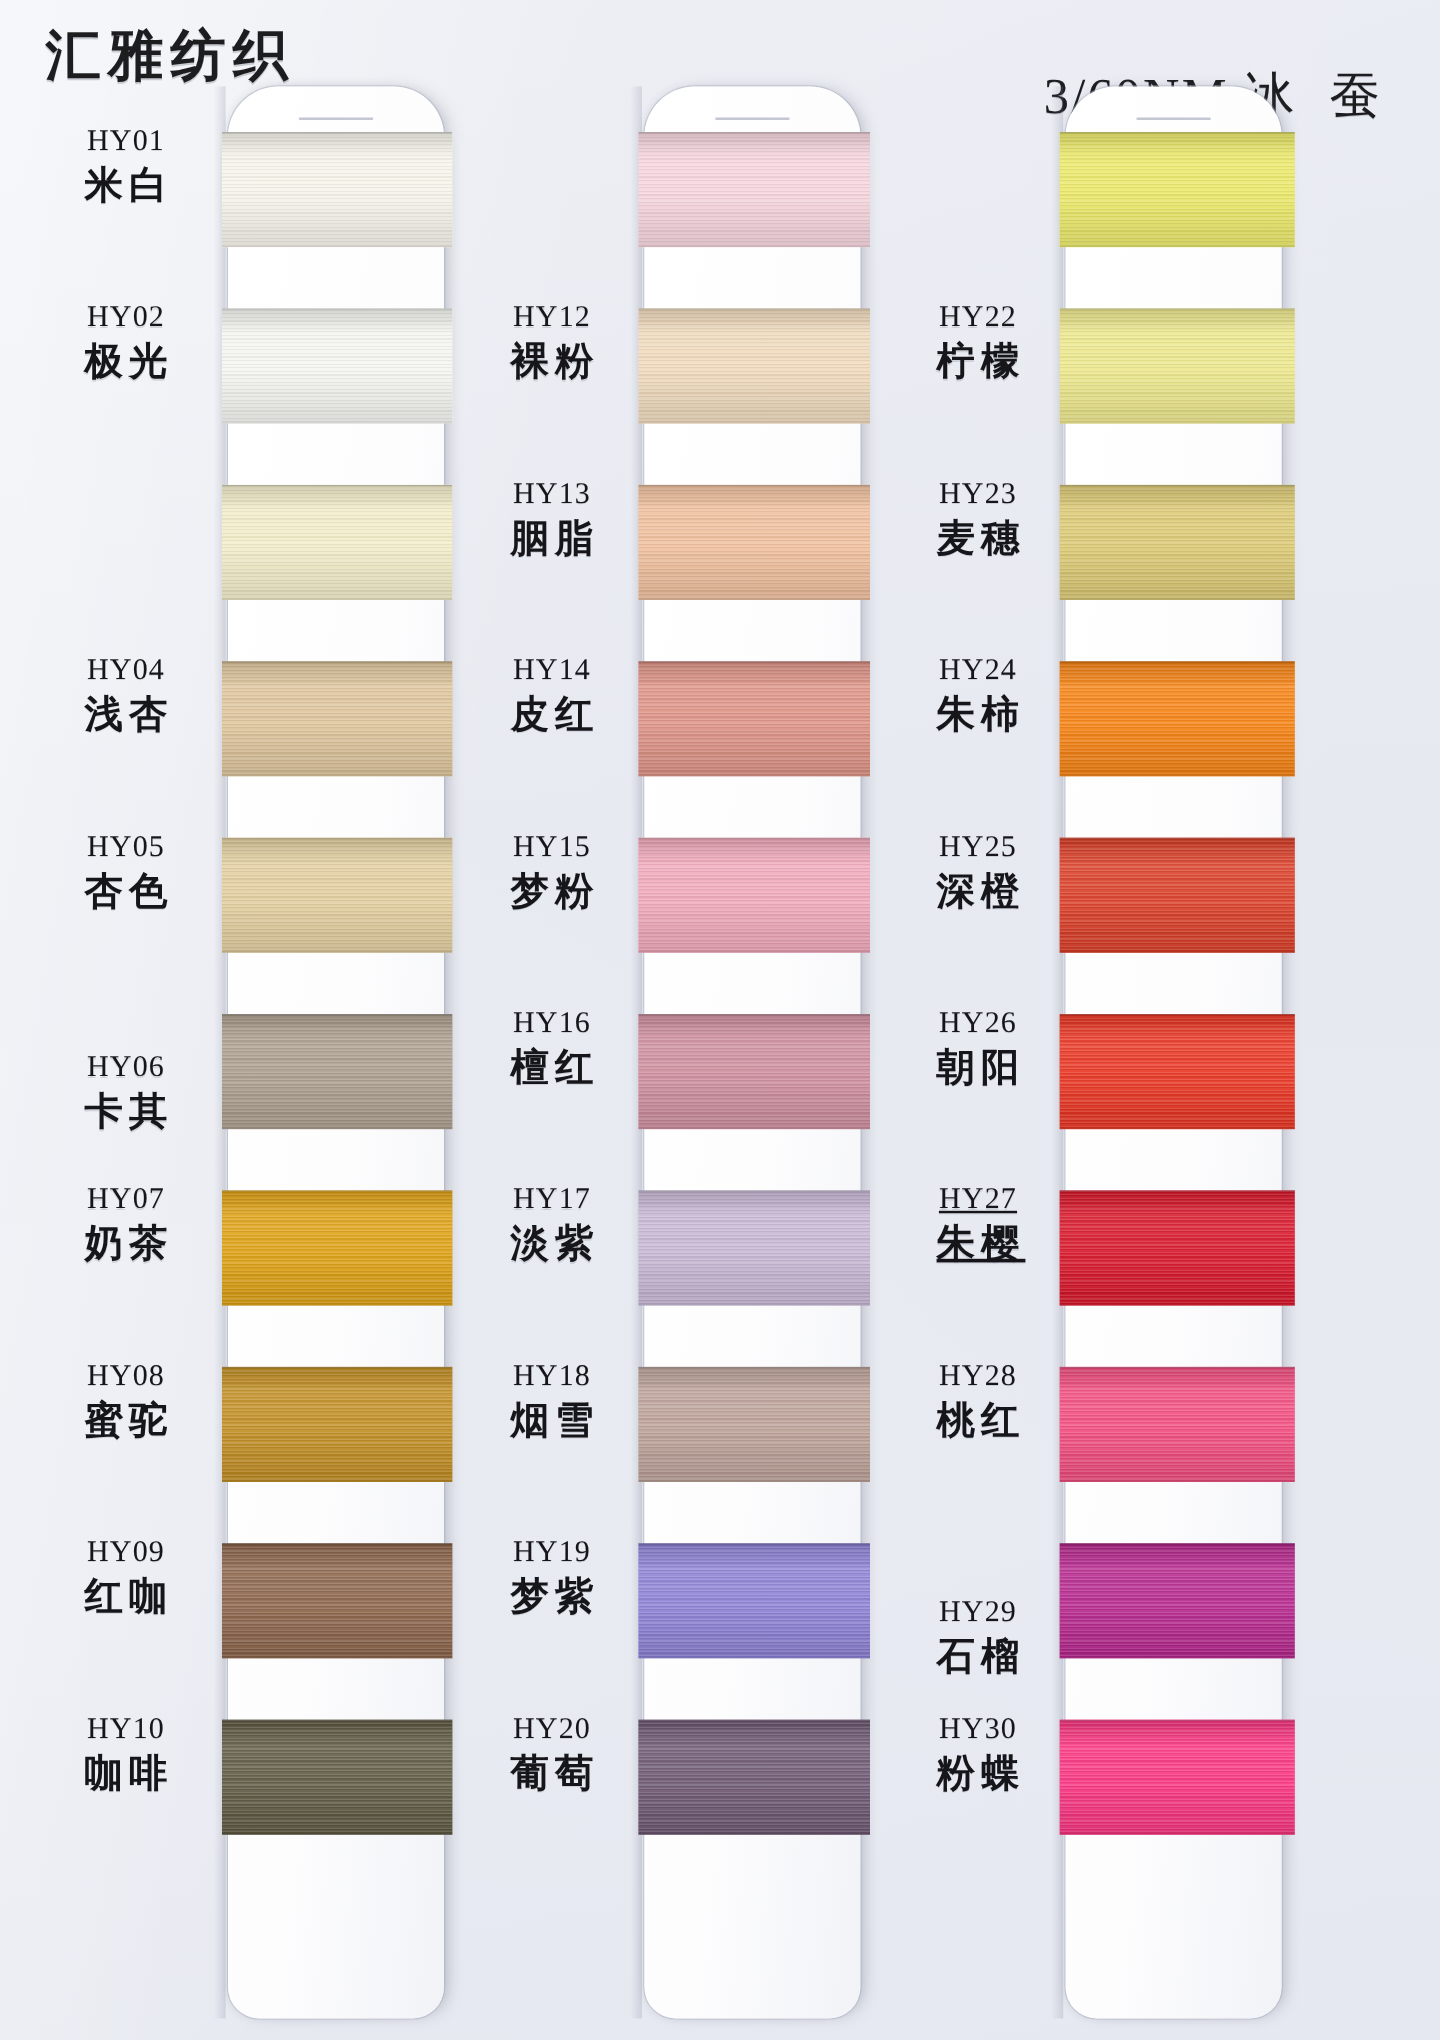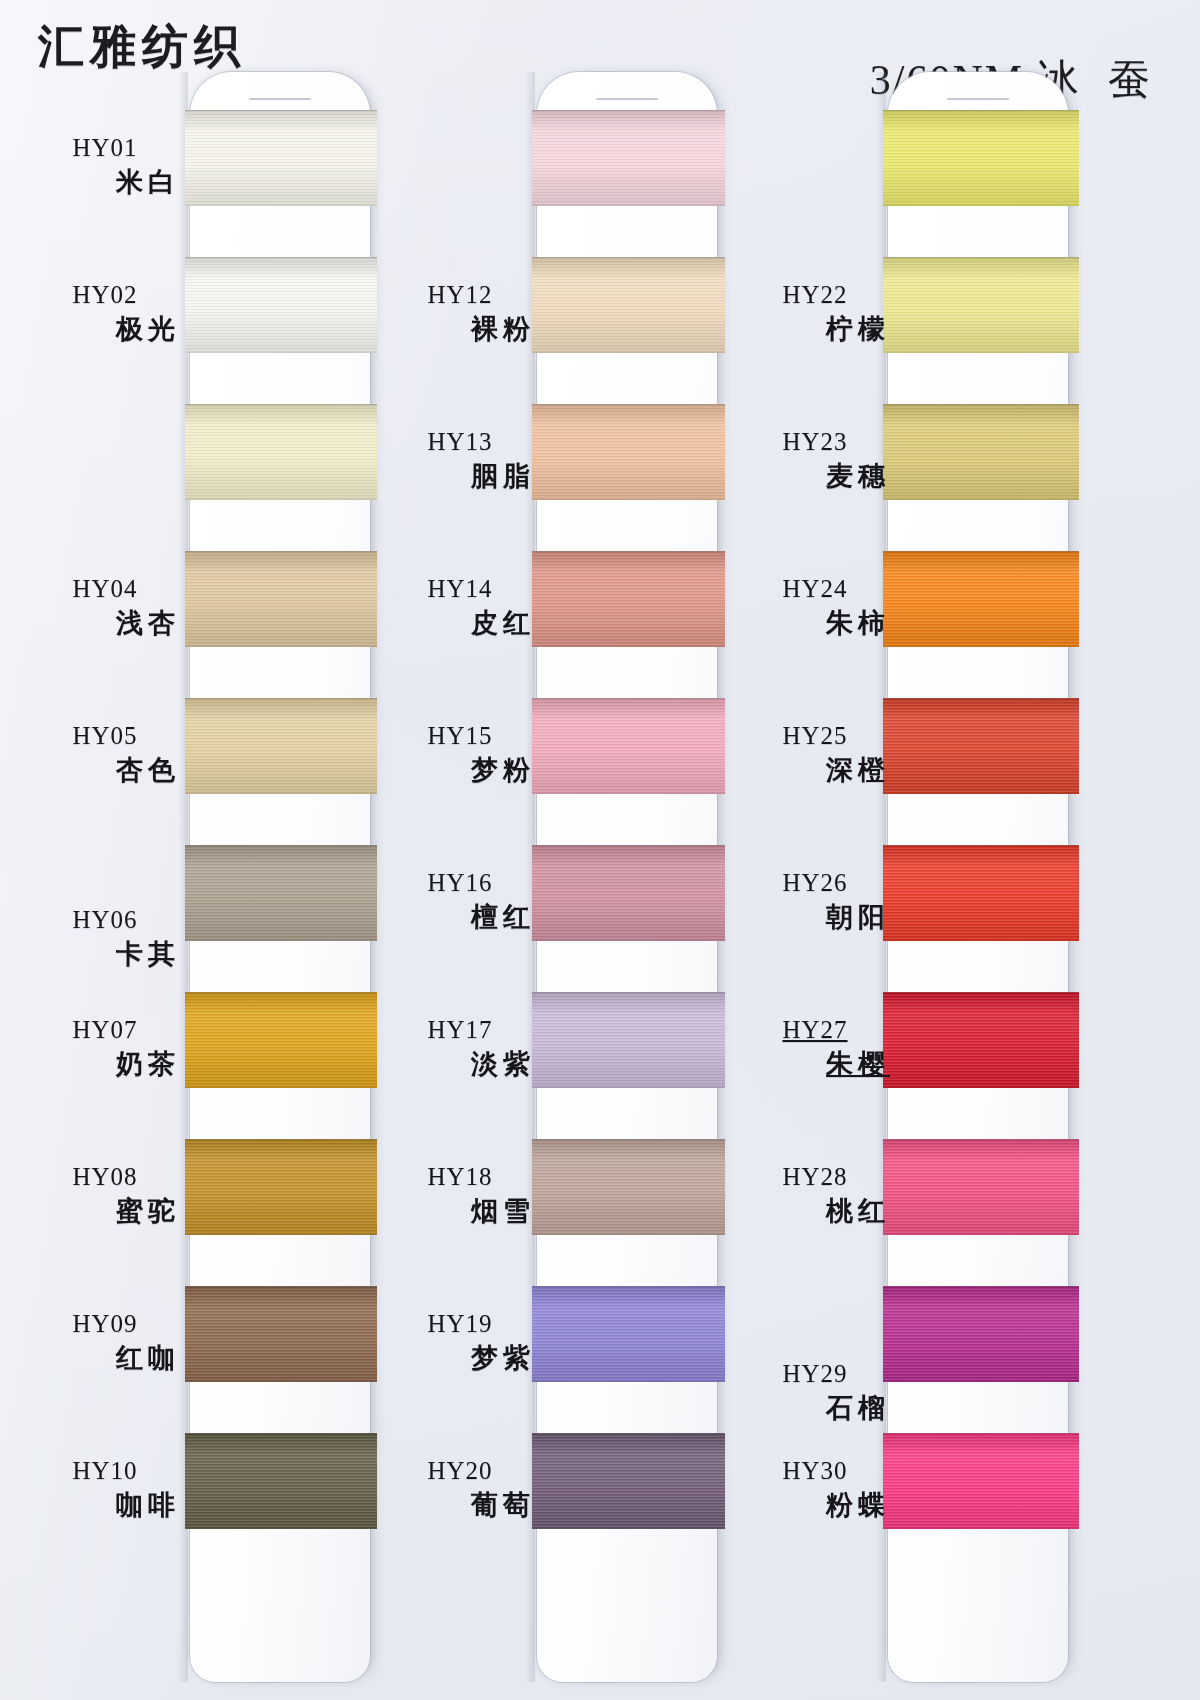--- a/index.html
+++ b/index.html
@@ -138,39 +138,38 @@
   #col-2 .band { left: 147px; width: 193px; }
   #col-3 .band { left: 143px; width: 196px; }
 
   
   .label {
     position: absolute;
     width: 150px;
     text-align: center;
     color: #16161a;
   }
-  #col-1 .label, #col-2 .label, #col-3 .label { left: 0px; margin-top: 30px; }
+  #col-1 .label, #col-2 .label, #col-3 .label { left: 0px; }
   #col-3 .label { left: 0px; }
   .label .code {
     font-size: 25px;
     letter-spacing: 1px;
     line-height: 1.28;
     font-family: "Liberation Serif", "DejaVu Serif", serif;
     font-weight: 400;
     text-shadow: 0 1px 0 rgba(140,145,160,0.30);
   }
   .label .name {
-    font-size: 27px;
+    font-size: 32px;
     letter-spacing: 5px;
     padding-left: 5px;
     line-height: 1.3;
     font-family: "DejaVu Serif", "Liberation Serif", serif;
     font-weight: 600;
     text-shadow: 0 1px 0 rgba(140,145,160,0.30);
-    text-align: right;
   }
 
   
   .strip-shadow {
     position: absolute;
     top: 72px;
     width: 10px;
     height: 1610px;
     background: linear-gradient(90deg, rgba(120,126,145,0.0), rgba(120,126,145,0.22));
     pointer-events: none;

